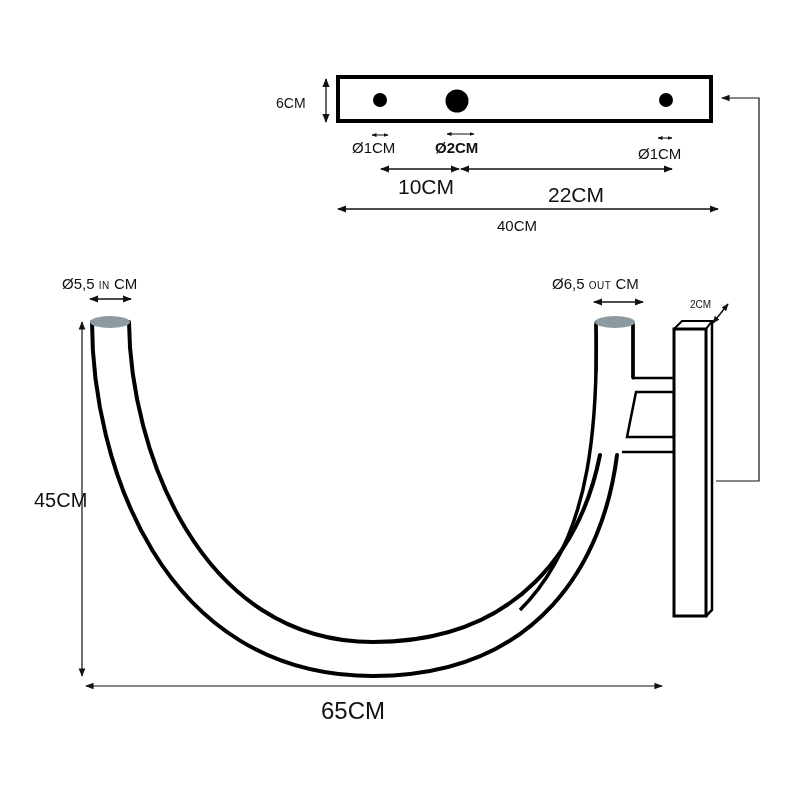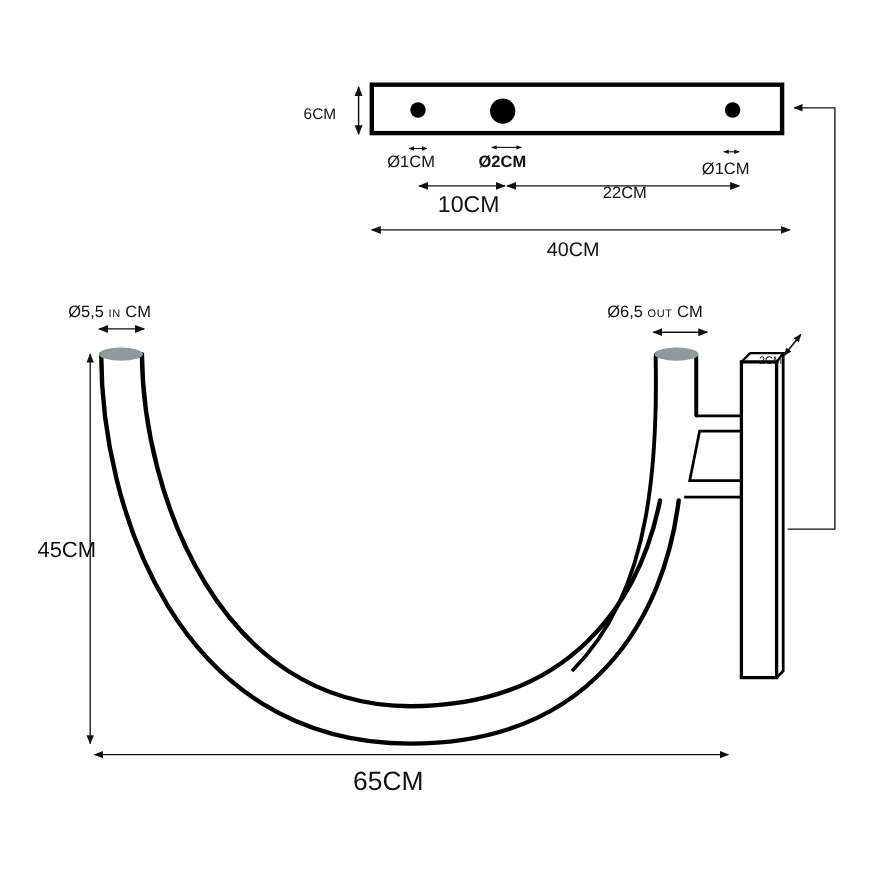--- a/index.html
+++ b/index.html
@@ -81,30 +81,30 @@
 
     <line x1="86" y1="686" x2="662" y2="686" stroke="#111" stroke-width="1.2" marker-start="url(#ah)" marker-end="url(#ah)"></line>
   </svg>
 
   
   <span class="lbl" style="left:276px;top:96px;font-size:14px;">6CM</span>
   <span class="lbl" style="left:352px;top:140px;font-size:15px;">Ø1CM</span>
   <span class="lbl" style="left:435px;top:140px;font-size:15px;font-weight:bold;">Ø2CM</span>
   <span class="lbl" style="left:638px;top:146px;font-size:15px;">Ø1CM</span>
   <span class="lbl" style="left:398px;top:176px;font-size:21px;">10CM</span>
-  <span class="lbl" style="left:548px;top:168px;font-size:15px;">22CM</span>
-  <span class="lbl" style="left:497px;top:218px;font-size:18px;">40CM</span>
+  <span class="lbl" style="left:548px;top:184px;font-size:21px;">22CM</span>
+  <span class="lbl" style="left:497px;top:218px;font-size:15px;">40CM</span>
 
   <span class="lbl" style="left:62px;top:276px;font-size:15px;">
     <span>Ø5,5</span>
     <span class="small-caps">IN</span>
     <span>CM</span>
   </span>
   <span class="lbl" style="left:552px;top:276px;font-size:15px;">
     <span>Ø6,5</span>
     <span class="small-caps">OUT</span>
     <span>CM</span>
   </span>
 
-  <span class="lbl" style="left:690px;top:300px;font-size:10px;margin-top:24px;">2CM</span>
+  <span class="lbl" style="left:690px;top:300px;font-size:10px;">2CM</span>
   <span class="lbl" style="left:34px;top:490px;font-size:20px;">45CM</span>
   <span class="lbl" style="left:321px;top:699px;font-size:24px;">65CM</span>
 </div>
 
 </body></html>

